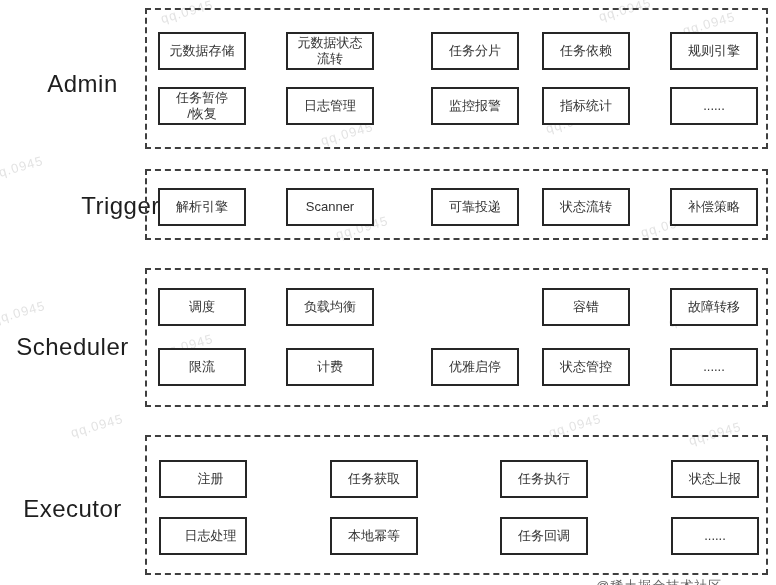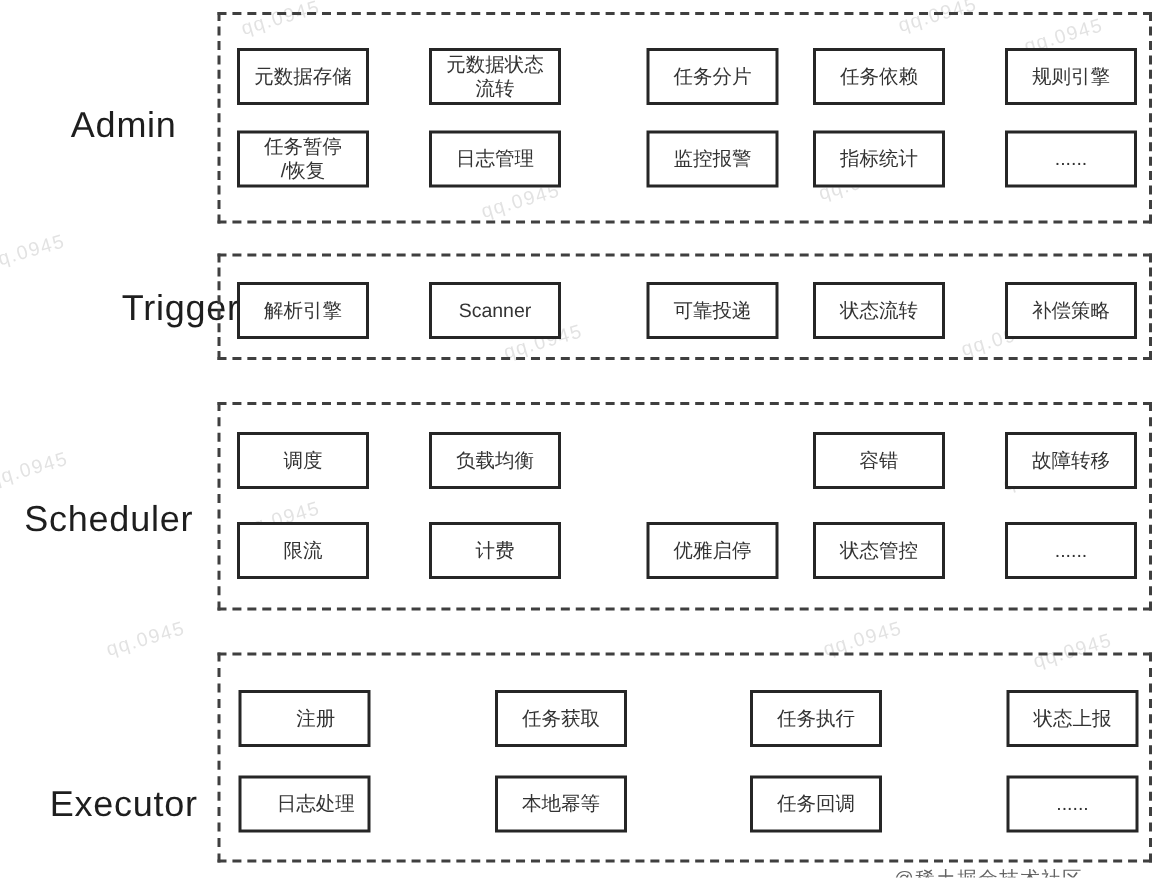--- a/index.html
+++ b/index.html
@@ -51,21 +51,21 @@
 
   .gutter-label {
     position: absolute; left: 0; width: 145px;
     text-align: center;
     font-size: 24px; line-height: 28px;
     color: #1e1e1e; letter-spacing: 0.5px;
   }
   #label-admin     { top: 70px; padding-left: 10px;  }
   #label-trigger   { top: 192px; padding-left: 48px; }
   #label-scheduler { top: 333px; }
-  #label-executor  { top: 523px; padding-left: 10px; }
+  #label-executor  { top: 495px; }
 
   .juejin-watermark {
     position: absolute;
     top: 574px; left: 596px; width: 176px;
     font-size: 13px; line-height: 24px;
     color: rgba(72, 72, 72, 0.85);
     letter-spacing: 1px;
     white-space: nowrap;
   }
   .faint {

